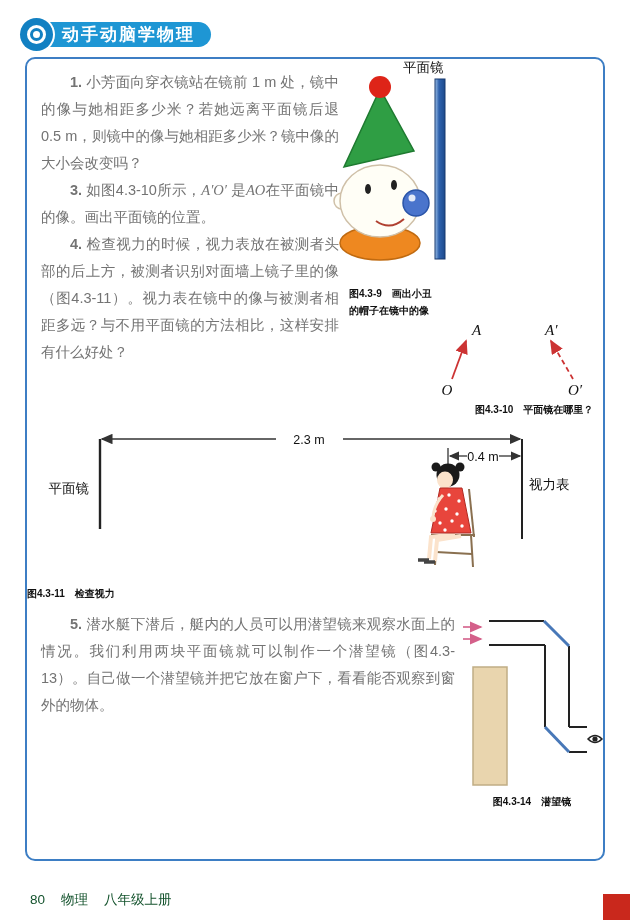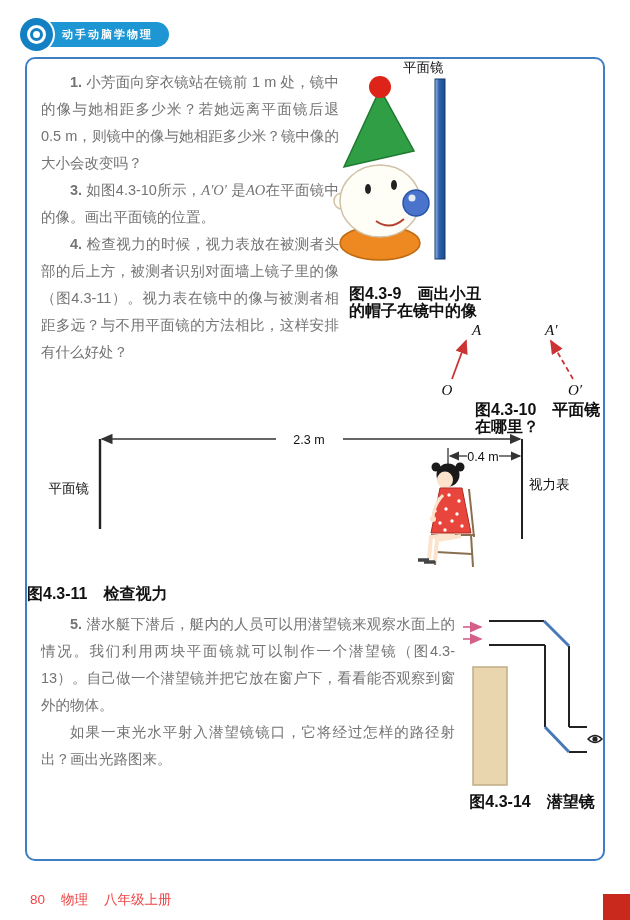--- a/index.html
+++ b/index.html
@@ -7,54 +7,54 @@
   body { font-family:"Liberation Sans","DejaVu Sans",sans-serif; }
   .page { position:relative; width:630px; height:920px; background:#ffffff; margin:0 auto; overflow:hidden; }
 
   
   .header { position:absolute; top:18px; left:20px; display:flex; align-items:center; z-index:3; }
   .logo { width:33px; height:33px; border-radius:50%; background:#1280c2; position:relative; z-index:2;
           box-shadow:0 0 0 2px #fff; }
   .logo-ring { position:absolute; inset:7px; border:3px solid #fff; border-radius:50%; }
   .logo-dot { position:absolute; left:13px; top:13px; width:7px; height:7px; background:#fff; border-radius:50%; }
   .pill { height:25px; line-height:25px; background:#1e96d4; border-radius:13px; color:#fff;
-          font-weight:bold; font-size:11px; letter-spacing:2px; padding:0 16px 0 24px; margin-left:-15px; }
+          font-weight:bold; font-size:17px; letter-spacing:2px; padding:0 16px 0 24px; margin-left:-15px; }
 
   
   .content-box { position:absolute; top:57px; left:25px; width:580px; height:804px;
                  border:2px solid #3d7ec4; border-radius:10px; background:#fff; }
 
   
   .text-col { position:absolute; font-size:14.5px; line-height:27px; color:#737373; text-align:justify; }
   .text-col.top { top:10px; left:14px; width:298px; }
   .text-col.bottom { top:552px; left:14px; width:414px; }
   .prob { text-indent:2em; }
   .pnum { font-weight:bold; }
   .math { font-family:"Liberation Serif","DejaVu Serif",serif; font-style:italic; }
 
   
-  .cap { font-weight:bold; font-size:16px; line-height:17px; color:#111; position:absolute; }
+  .cap { font-weight:bold; font-size:10px; line-height:17px; color:#111; position:absolute; }
   .small-label { position:absolute; font-size:13.5px; color:#111; }
 
   .clown-svg   { position:absolute; top:14px;  left:303px; width:162px; height:190px; }
   .mirror-label9 { top:0px; left:376px; width:100px; }
   .cap9  { top:226px; left:322px; width:160px; }
   .fig10-svg   { position:absolute; top:262px; left:412px; width:160px; height:78px; }
   .cap10 { top:342px; left:408px; width:175px;padding-left:40px; }
   .fig11-svg   { position:absolute; top:372px; left:14px; width:548px; height:150px; }
   .cap11 { top:526px; left:0; width:100%; }
   .fig12-svg   { position:absolute; top:550px; left:432px; width:146px; height:180px; }
   .cap12 { top:734px; left:432px; width:146px; text-align:center; }
 
   .lbl-math { font-family:"Liberation Serif","DejaVu Serif",serif; font-style:italic; font-size:15px; fill:#111; }
   .lbl-dim  { font-size:12.5px; fill:#111; }
   .lbl-cn   { font-size:13.5px; fill:#111; font-family:"Liberation Sans","DejaVu Sans",sans-serif; }
 
   
-  .footer { position:absolute; left:30px; top:891px; font-size:13.5px; color:#ef4444; }
+  .footer { position:absolute; left:30px; top:891px; font-size:13.5px; color:#14532d; }
   .footer span { margin-right:16px; }
   .red-square { position:absolute; right:0; bottom:0; width:27px; height:26px; background:#c9281c; }
 </style>
 </head>
 <body>
 
 <div class="page">
 
   <div class="header">
     <div class="logo">
@@ -173,21 +173,20 @@
           <circle cx="404" cy="99" r="1.7"></circle>
         </g>
         <path d="M402,64 Q393,74 392,86" fill="none" stroke="#fbe3cc" stroke-width="3"></path>
         <circle cx="392" cy="88" r="3" fill="#fbe3cc"></circle>
       </g>
     </svg>
     <div class="cap cap11">图4.3-11　检查视力</div>
 
     <div class="text-col bottom">
       <p class="prob"><b class="pnum">5. </b><span>潜水艇下潜后，艇内的人员可以用潜望镜来观察水面上的情况。我们利用两块平面镜就可以制作一个潜望镜（图4.3-13）。自己做一个潜望镜并把它放在窗户下，看看能否观察到窗外的物体。</span></p>
-      <p class="prob"><b class="pnum"></b><span>如果一束光水平射入潜望镜镜口，它将经过怎样的路径射出？画出光路图来。</span></p>
     </div>
 
     <svg class="fig12-svg" viewBox="0 0 146 180">
       <defs>
         <marker id="m-pink" markerWidth="9" markerHeight="7" refX="7" refY="3.5" orient="auto">
           <path d="M0,0 L8,3.5 L0,7 Z" fill="#d4608a"></path>
         </marker>
       </defs>
       <rect x="14" y="58" width="34" height="118" fill="#e9d5ae" stroke="#c0ad85" stroke-width="1.5"></rect>
       <g>

